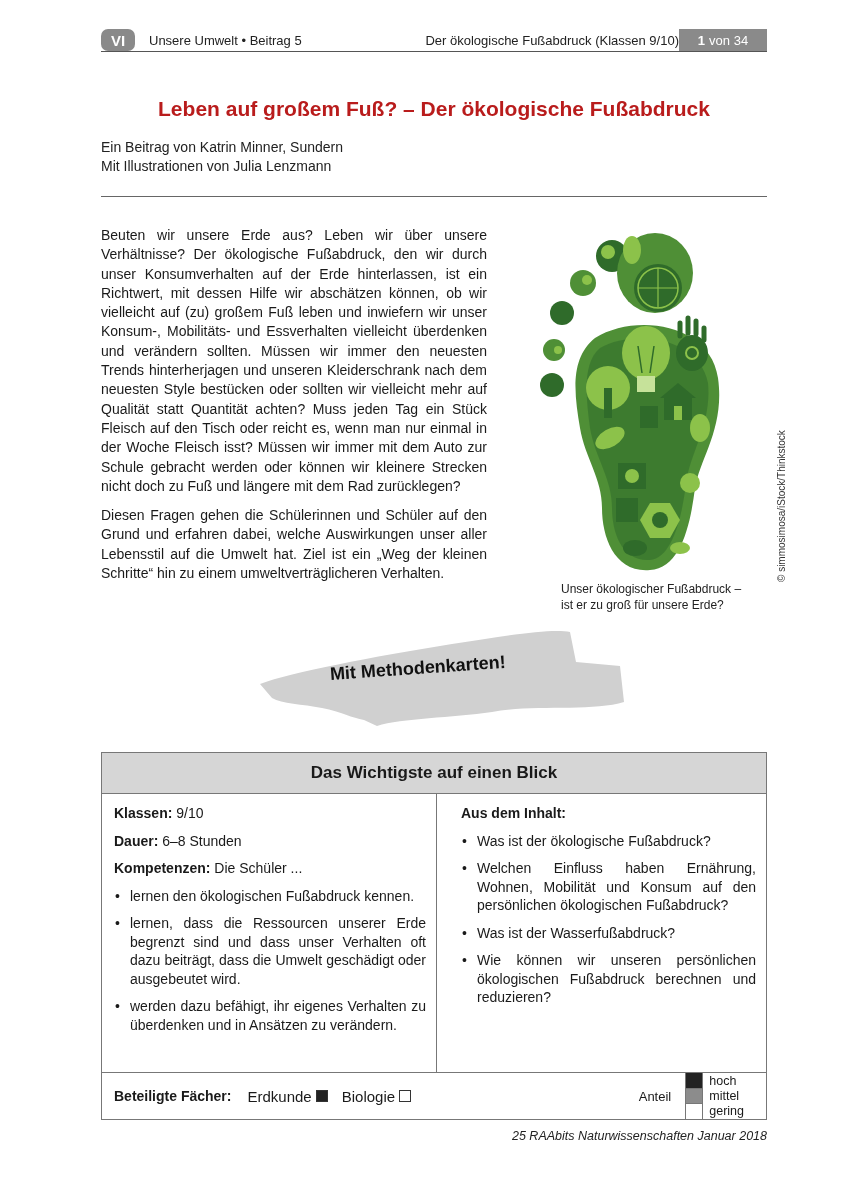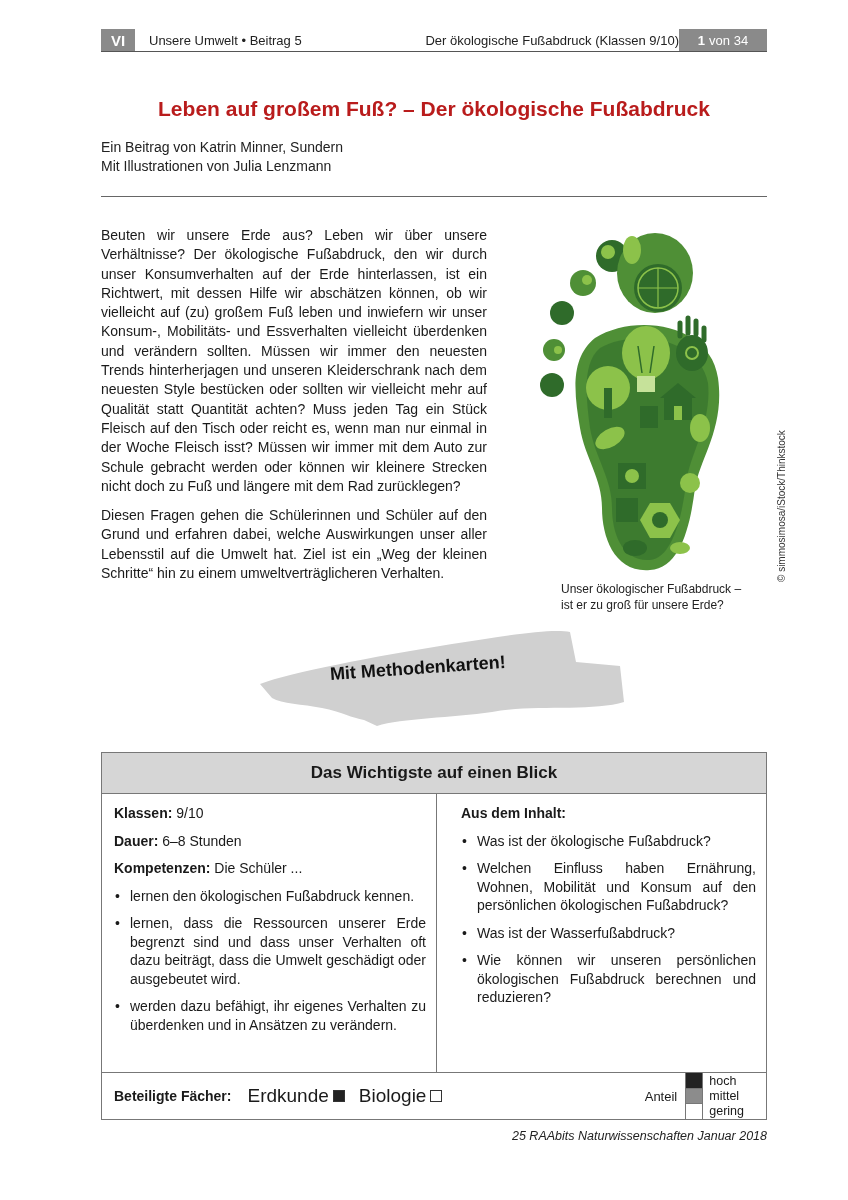--- a/index.html
+++ b/index.html
@@ -3,21 +3,21 @@
 <meta charset="utf-8">
 <style>
   html, body { margin:0; padding:0; background:#ffffff; }
   body { width:848px; height:1200px; position:relative; overflow:hidden;
          font-family:"Liberation Sans", sans-serif; color:#1a1a1a; }
 
   
   .hdr { position:absolute; left:101px; top:29px; width:666px; height:22px;
          border-bottom:1.5px solid #555; display:flex; align-items:stretch; font-size:13px; }
   .hdr .sec { background:#8a8a8a; color:#fff; font-weight:bold; width:34px;
-              display:flex; align-items:center; justify-content:center; font-size:15px; }
+              display:flex; align-items:center; justify-content:center; font-size:15px;border-radius:7px; }
   .hdr .ser { padding-left:14px; display:flex; align-items:center; width:250px; color:#222; }
   .hdr .ttl { flex:1; display:flex; align-items:center; justify-content:flex-end; color:#222; }
   .hdr .pg { background:#8a8a8a; color:#fff; width:88px; display:flex; align-items:center; justify-content:center; }
   .hdr .pg b { margin-right:4px; }
 
   .title { position:absolute; left:101px; top:97px; width:666px; text-align:center;
            font-size:21px; font-weight:bold; color:#b91c1c; }
   .byline { position:absolute; left:101px; top:138px; font-size:14px; line-height:19px; color:#222; }
   .rule { position:absolute; left:101px; top:196px; width:666px; height:0; border-top:1.5px solid #666; }
 
@@ -45,26 +45,26 @@
   .col.left { width:335px; border-right:1.5px solid #777; }
   .col.right { flex:1; }
   .col .row { margin-bottom:9px; }
   .col b { font-weight:bold; }
   .col ul { margin:0; padding:0; list-style:none; }
   .col li { position:relative; padding-left:16px; margin-bottom:9px; text-align:justify; }
   .col li::before { content:"\2022"; position:absolute; left:1px; top:0; }
 
   .faecher { display:flex; align-items:center; height:46px; padding-left:12px; font-size:14px; position:relative; }
   .faecher .lbl { font-weight:bold; margin-right:16px; }
-  .faecher .subj { margin-right:4px; font-size:19px; }
+  .faecher .subj { margin-right:4px; font-size:15px; }
   .sq { display:inline-block; width:12px; height:12px; margin-right:14px; box-sizing:border-box; border:1px solid #333; }
   .sq.hoch { background:#222; }
   .sq.gering { background:#fff; }
   .legend { position:absolute; right:0; top:0; height:46px; display:flex; align-items:center; }
-  .legend .alabel { font-size:13px; margin-right:8px;text-align:right; }
+  .legend .alabel { font-size:13px; margin-right:14px;text-align:right; }
   .legend .swatches { width:16px; height:46px; display:flex; flex-direction:column; border-left:1px solid #777; border-right:1px solid #777; }
   .legend .swatches span { flex:1; border-bottom:1px solid #777; }
   .legend .swatches span:last-child { border-bottom:none; }
   .legend .names { font-size:12.5px; line-height:15px; padding:0 22px 0 6px; }
 
   .footer { position:absolute; right:81px; top:1129px; font-size:12.5px; font-style:italic; color:#222; }
 </style>
 </head>
 <body>
 

